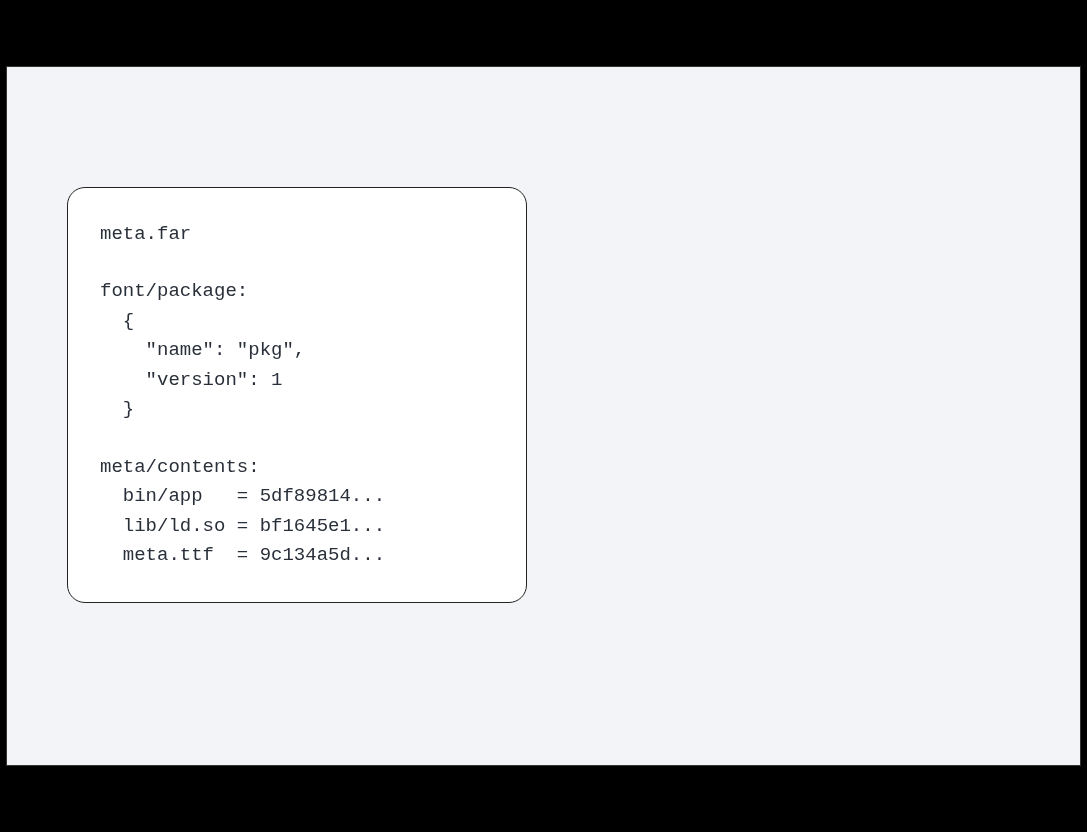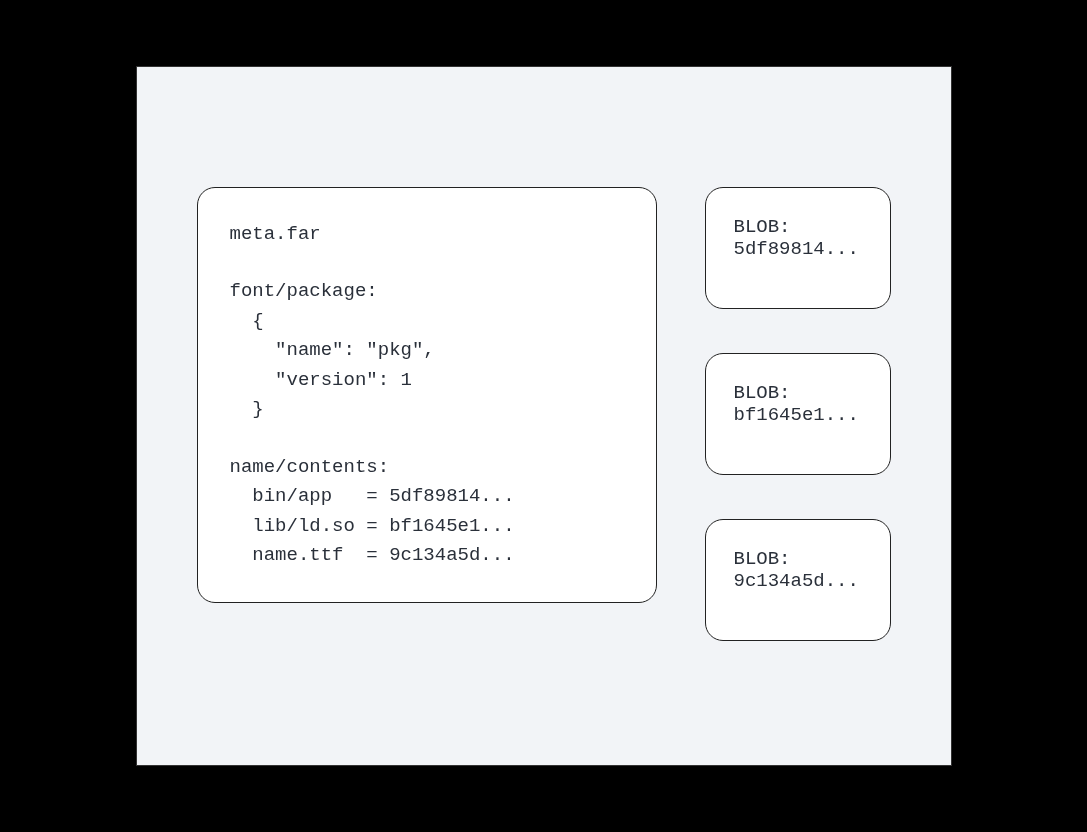--- a/index.html
+++ b/index.html
@@ -12,21 +12,21 @@
       font-family: "SFMono-Regular", Consolas, "Liberation Mono", Menlo, monospace;
       width: 1087px;
       height: 832px;
       display: flex;
       align-items: center;
       justify-content: center;
     }
     .outer-frame {
       background: #f2f4f7;
       border: 1px solid #333;
-      width: 816px;
+      width: 1075px;
       height: 700px;
       position: relative;
       display: flex;
       padding: 120px 60px 60px 60px;
       gap: 48px;
       align-items: flex-start;
     }
     .meta-box {
       background: #fff;
       border: 1.5px solid #222;
@@ -71,30 +71,19 @@
       <pre>meta.far</pre>
     </div>
     <div class="meta-section">
       <pre>font/package:</pre>
       <pre>  {
     "name": "pkg",
     "version": 1
   }</pre>
     </div>
     <div class="meta-section">
-      <pre>name/contents:</pre>
+      <pre>meta/contents:</pre>
       <pre>  bin/app   = 5df89814...
   lib/ld.so = bf1645e1...
-  name.ttf  = 9c134a5d...</pre>
-    </div>
-  </div>
-  <div class="blob-col">
-    <div class="blob-box">
-      <span>BLOB: 5df89814...</span>
-    </div>
-    <div class="blob-box">
-      <span>BLOB: bf1645e1...</span>
-    </div>
-    <div class="blob-box">
-      <span>BLOB: 9c134a5d...</span>
+  meta.ttf  = 9c134a5d...</pre>
     </div>
   </div>
 </div>
 
 </body></html>

